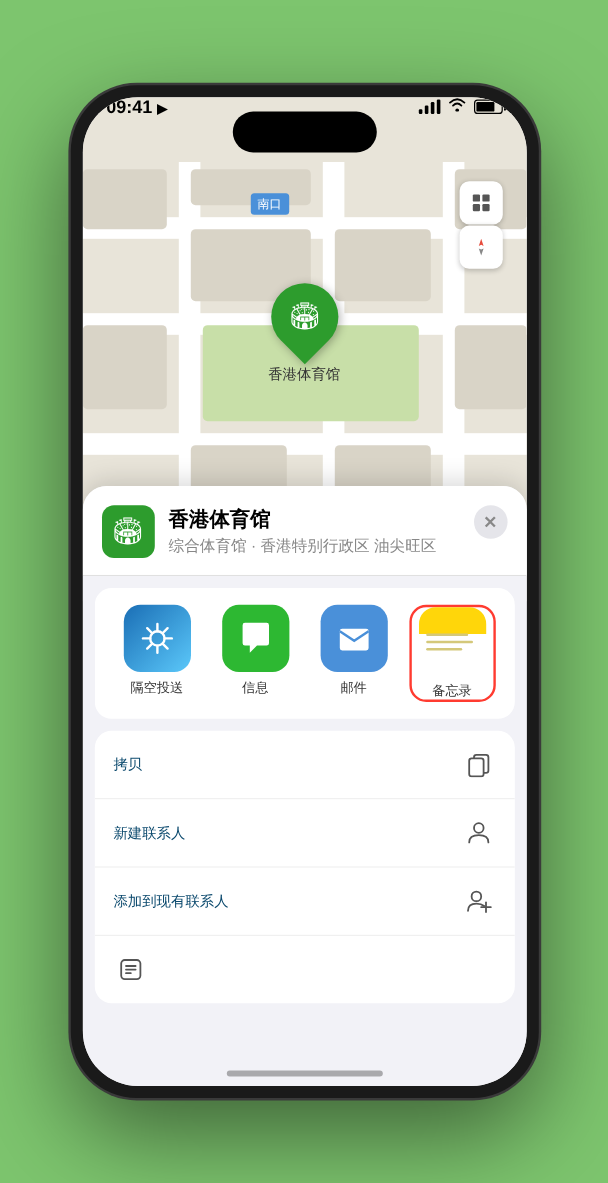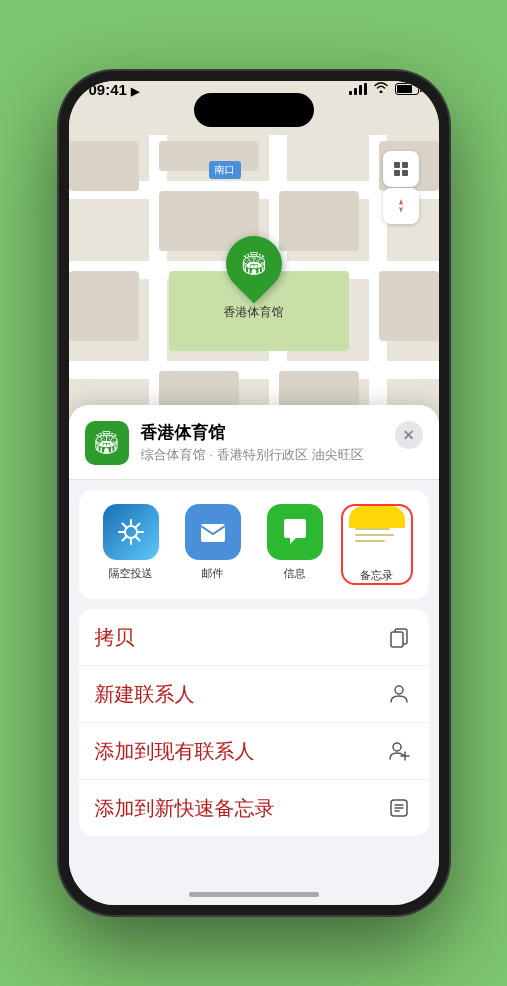--- a/index.html
+++ b/index.html
@@ -394,22 +394,22 @@
       border-bottom: 1px solid #f0f0f0;
       cursor: pointer;
     }
 
     .action-item:last-child {
       border-bottom: none;
     }
 
     .action-label {
       flex: 1;
-      font-size: 20px;
-      color: #b91c1c;
+      font-size: 12px;
+      color: #0c4a6e;
     }
 
     .action-icon {
       width: 28px;
       height: 28px;
       display: flex;
       align-items: center;
       justify-content: center;
       color: #555;
       font-size: 18px;
@@ -534,36 +534,36 @@
               <path d="M7.5 7.5 L11.7 11.7" stroke="white" stroke-width="2" stroke-linecap="round"></path>
               <path d="M20.3 20.3 L24.5 24.5" stroke="white" stroke-width="2" stroke-linecap="round"></path>
               <path d="M24.5 7.5 L20.3 11.7" stroke="white" stroke-width="2" stroke-linecap="round"></path>
               <path d="M11.7 20.3 L7.5 24.5" stroke="white" stroke-width="2" stroke-linecap="round"></path>
             </svg>
           </div>
           <span class="share-label">隔空投送</span>
         </div>
 
         <div class="share-item">
+          <div class="share-icon-wrap messages">
+            <svg width="32" height="32" viewBox="0 0 32 32">
+              <path d="M5 5 Q5 3 7 3 L25 3 Q27 3 27 5 L27 20 Q27 22 25 22 L17 22 L11 28 L11 22 L7 22 Q5 22 5 20 Z" fill="white"></path>
+            </svg>
+          </div>
+          <span class="share-label">信息</span>
+        </div>
+
+        <div class="share-item">
           <div class="share-icon-wrap mail">
             <svg width="32" height="32" viewBox="0 0 32 32">
               <rect x="4" y="8" width="24" height="18" rx="2" fill="white"></rect>
               <path d="M4 10 L16 18 L28 10" stroke="#4a90d9" stroke-width="2" fill="none"></path>
             </svg>
           </div>
           <span class="share-label">邮件</span>
-        </div>
-
-        <div class="share-item">
-          <div class="share-icon-wrap messages">
-            <svg width="32" height="32" viewBox="0 0 32 32">
-              <path d="M5 5 Q5 3 7 3 L25 3 Q27 3 27 5 L27 20 Q27 22 25 22 L17 22 L11 28 L11 22 L7 22 Q5 22 5 20 Z" fill="white"></path>
-            </svg>
-          </div>
-          <span class="share-label">信息</span>
         </div>
 
         <div class="share-item notes-selected">
           <div class="share-icon-wrap notes">
             <div class="notes-lines">
               <div class="notes-line" style="width:80%;"></div>
               <div class="notes-line" style="width:90%;"></div>
               <div class="notes-line" style="width:70%;"></div>
             </div>
           </div>
@@ -604,21 +604,20 @@
             <svg width="22" height="22" viewBox="0 0 22 22">
               <circle cx="9" cy="7" r="4" fill="none" stroke="#555" stroke-width="1.5"></circle>
               <path d="M2 19 Q2 13 9 13 Q13 13 15.5 15" fill="none" stroke="#555" stroke-width="1.5" stroke-linecap="round"></path>
               <line x1="17" y1="12" x2="17" y2="20" stroke="#555" stroke-width="1.5" stroke-linecap="round"></line>
               <line x1="13" y1="16" x2="21" y2="16" stroke="#555" stroke-width="1.5" stroke-linecap="round"></line>
             </svg>
           </div>
         </div>
 
         <div class="action-item">
-          <span class="action-label">添加到新快速备忘录</span>
           <div class="action-icon">
             <svg width="22" height="22" viewBox="0 0 22 22">
               <rect x="3" y="3" width="16" height="16" rx="3" fill="none" stroke="#555" stroke-width="1.5"></rect>
               <line x1="7" y1="8" x2="15" y2="8" stroke="#555" stroke-width="1.5" stroke-linecap="round"></line>
               <line x1="7" y1="11" x2="15" y2="11" stroke="#555" stroke-width="1.5" stroke-linecap="round"></line>
               <line x1="7" y1="14" x2="11" y2="14" stroke="#555" stroke-width="1.5" stroke-linecap="round"></line>
             </svg>
           </div>
         </div>
 

